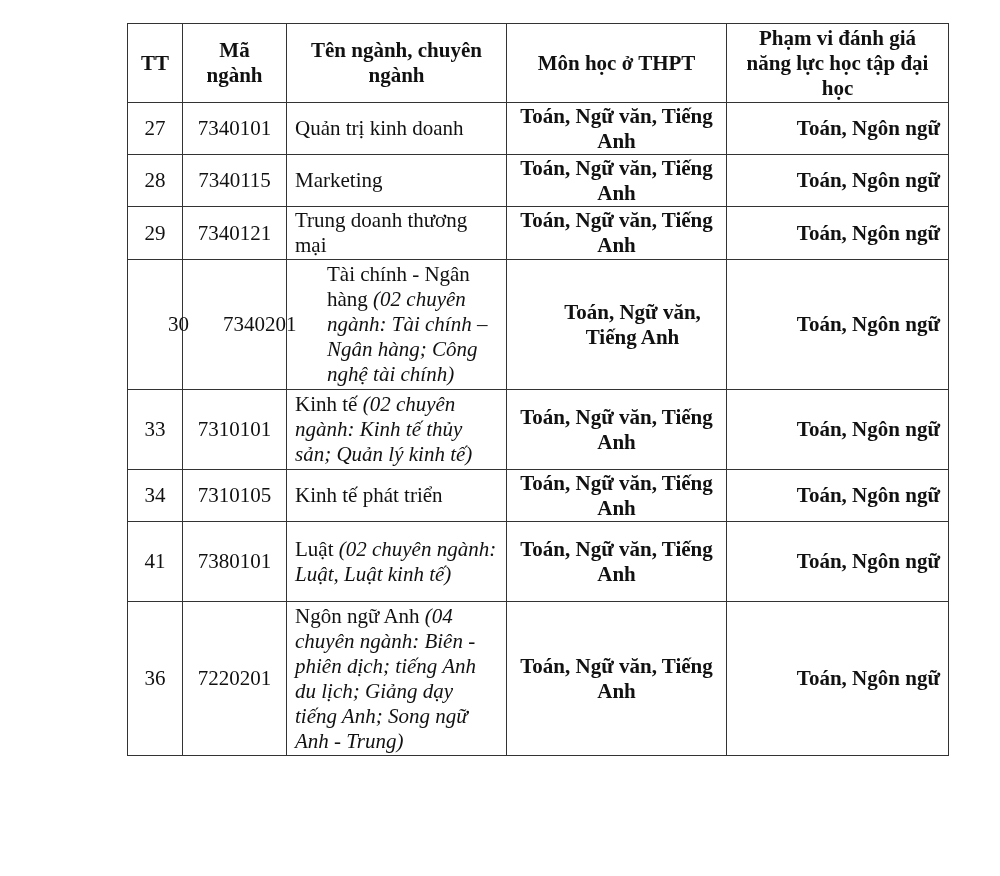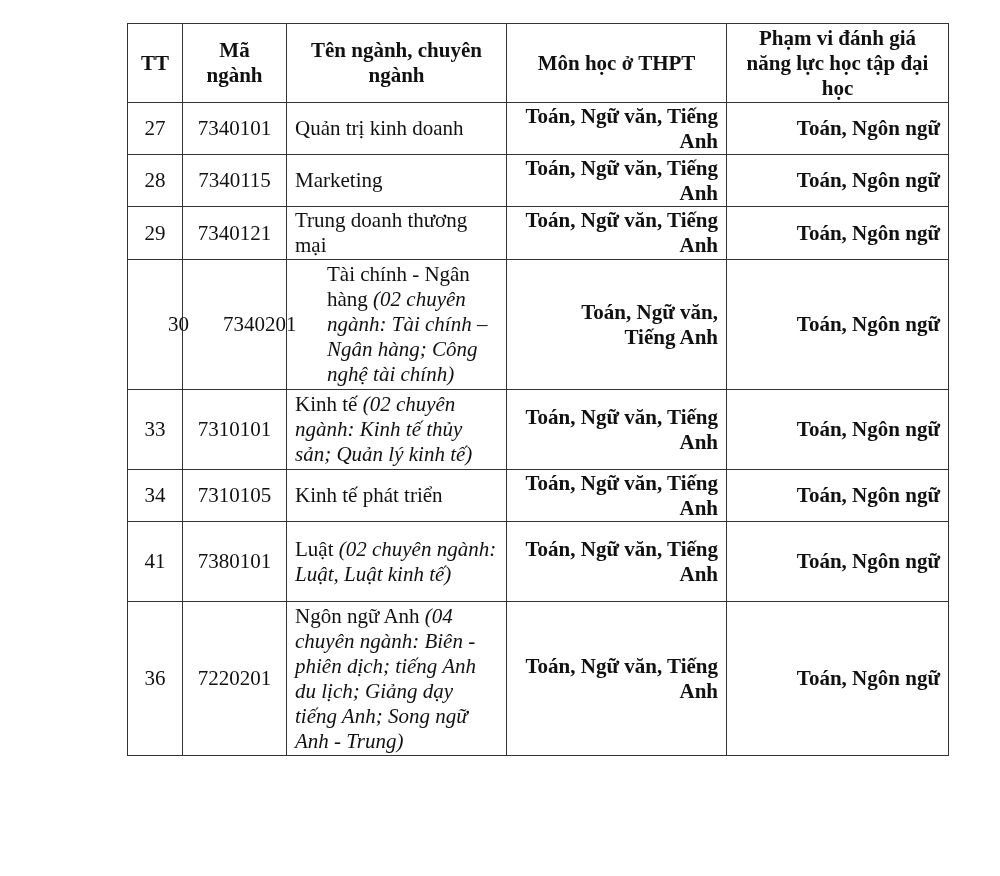--- a/index.html
+++ b/index.html
@@ -6,21 +6,21 @@
   body { width: 1000px; height: 876px; position: relative; overflow: hidden;
          font-family: "Liberation Serif", "DejaVu Serif", serif; color: #111; }
   table.majors { position: absolute; left: 127px; top: 23px; border-collapse: collapse;
                  table-layout: fixed; width: 821px; }
   table.majors td, table.majors th { border: 1.5px solid #333; padding: 0 8px; font-size: 21px; line-height: 25px; vertical-align: middle; }
   table.majors th { font-weight: bold; text-align: center; height: 78px; }
   col.c-tt { width: 55px; } col.c-code { width: 104px; } col.c-name { width: 220px; }
   col.c-subj { width: 220px; } col.c-eval { width: 222px; }
   td.tt, td.code { text-align: center; }
   td.name { text-align: left; padding-left: 9px; margin-top: 9px; }
-  td.subj { font-weight: bold; text-align: right; padding-left: 9px; }
+  td.subj { font-weight: bold; text-align: center; padding-left: 9px; }
   td.eval { font-weight: bold; text-align: right; padding-left: 10px; margin-left: 32px; }
   .ital { font-style: italic; }
   tr.r27 td { height: 51px; } tr.r28 td { height: 51px; } tr.r29 td { height: 52px; }
   tr.r30 td { height: 129px; padding-left: 40px; } tr.r31 td { height: 51px; } tr.r32 td { height: 51px; }
   tr.r33 td { height: 79px; } tr.r34 td { height: 51px; } tr.r35 td { height: 79px; }
   tr.r36 td { height: 153px; }
 </style>
 </head>
 <body>
 

